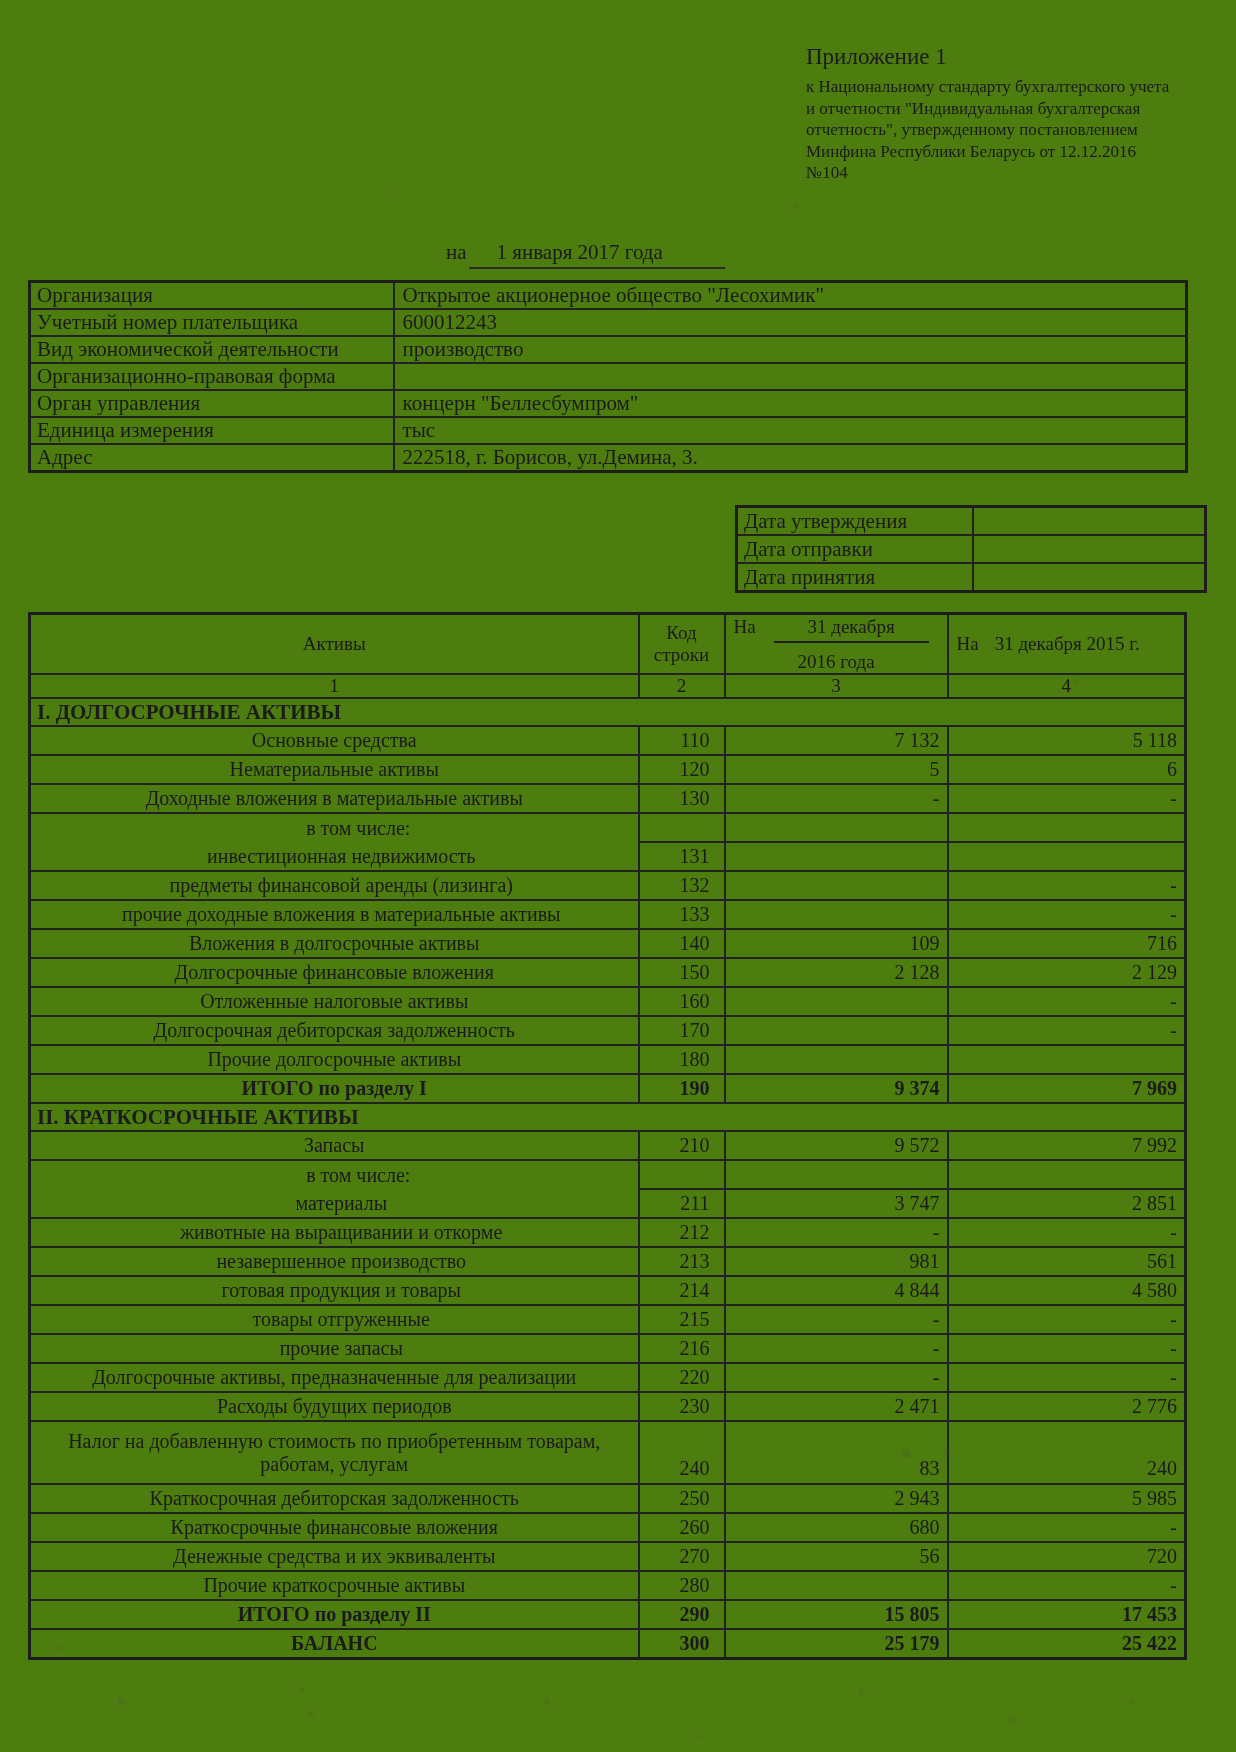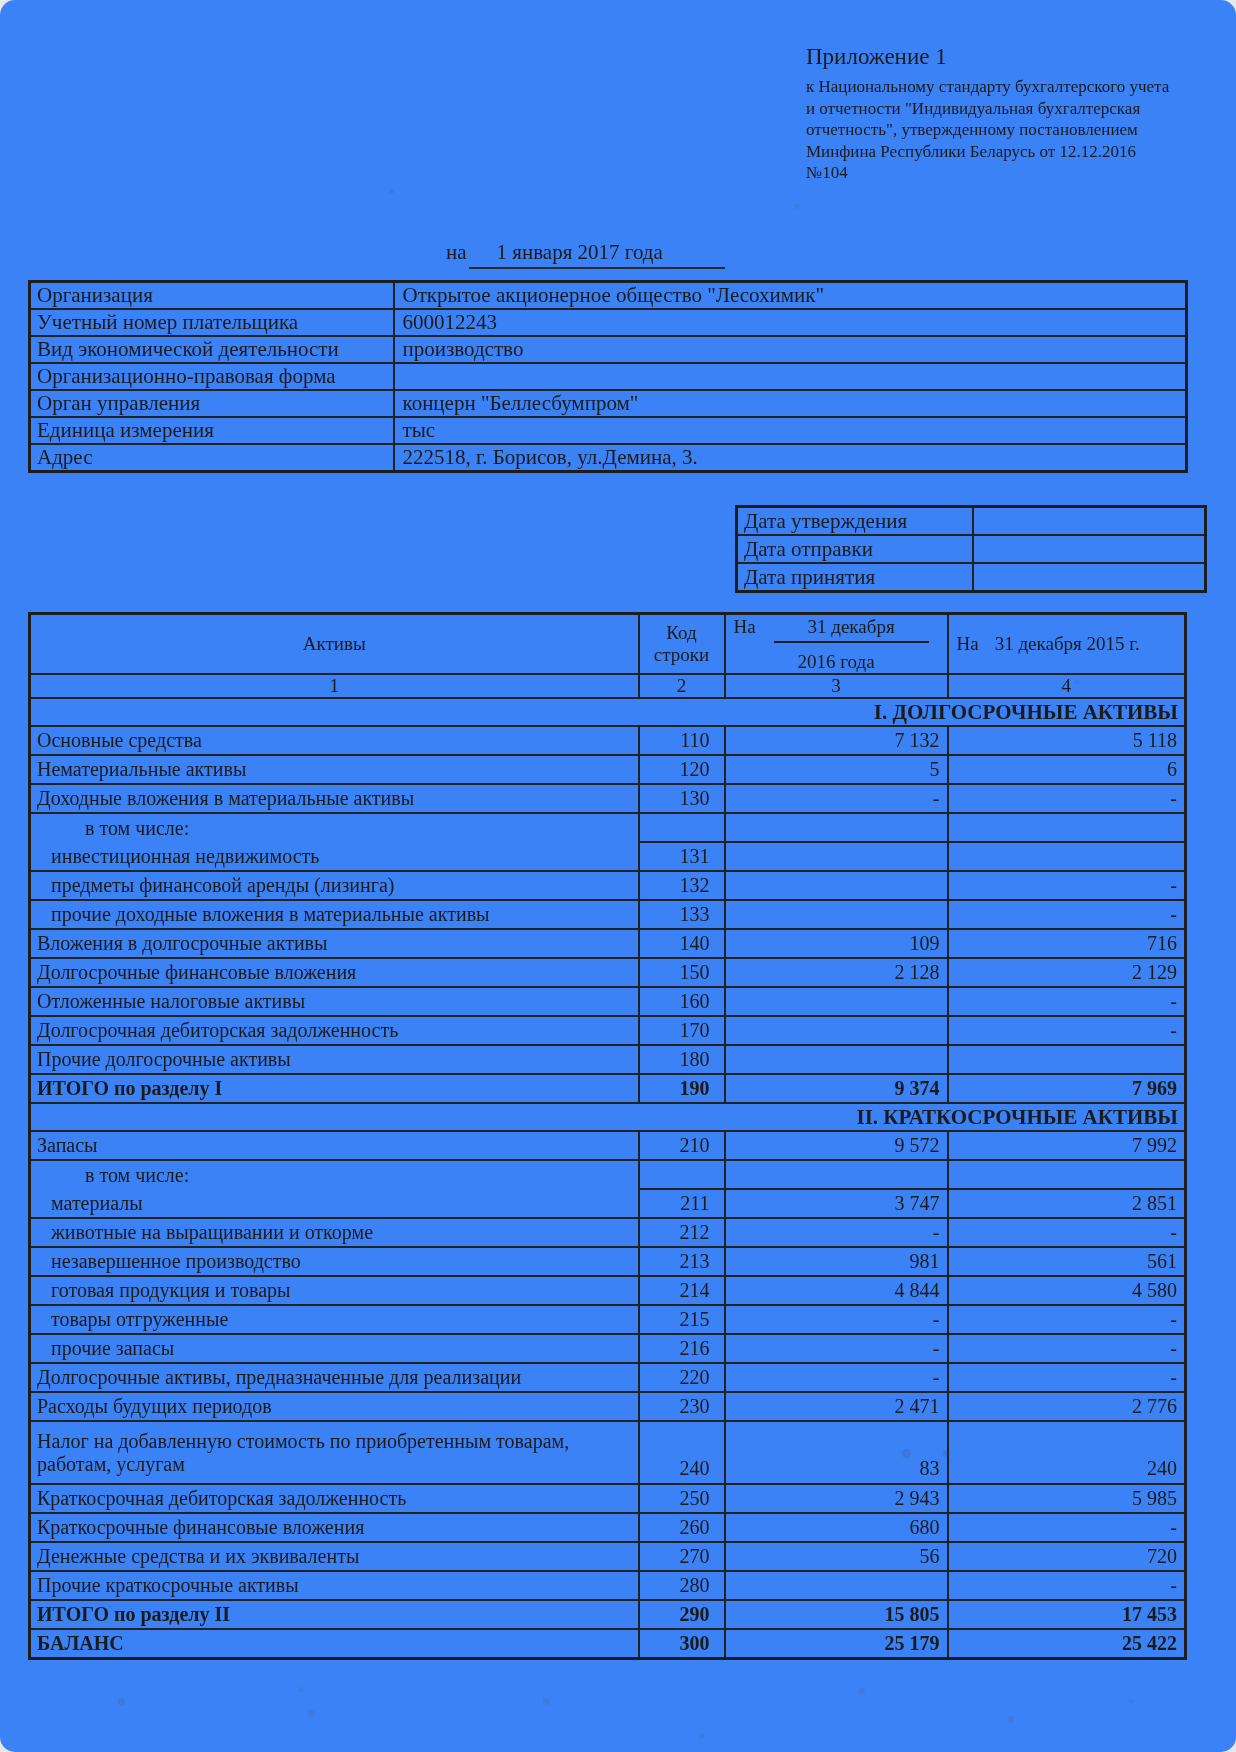--- a/index.html
+++ b/index.html
@@ -6,23 +6,22 @@
   body{
     background:#e8e8e6;
     font-family:"Liberation Serif","DejaVu Serif",serif;
     color:#1b1b1b;
   }
   .sheet{
     position:relative;
     width:1236px;
     height:1752px;
     margin:0 auto;
-    background:#3b82f6;
+    background:#4d7c0f;
     overflow:hidden;
-    border-radius:15px;
   }
   
   .appendix{
     position:absolute; left:806px; top:44px; width:420px;
   }
   .appendix-title{ font-size:23px; margin-bottom:6px; }
   .appendix-line{ font-size:17px; line-height:21.5px; }
   
   .doc-title{
     position:absolute; left:443px; top:203px;
@@ -72,25 +71,25 @@
   .h3-top{ display:flex; align-items:flex-start; }
   .h3-top .na{ padding-left:2px; }
   .h3-top .u{
     flex:1; text-align:center; margin:0 12px 0 18px;
     border-bottom:2px solid #1d1d1d; padding-bottom:3px;
   }
   .h3-bot{ text-align:center; margin-top:8px; }
   .h4-flex{ display:flex; }
   .h4-flex .na{ padding-left:2px; margin-right:16px; }
   .assets-table td{ height:27px; font-size:20px; }
-  .assets-table td.lbl{ text-align:left; }
+  .assets-table td.lbl{ text-align:center; }
   .assets-table td.code{ text-align:right; padding:0 14px; }
   .assets-table td.val{ text-align:right; padding-right:7px; }
   .assets-table tr.section td{
-    font-weight:bold; font-size:21px; height:26px; text-align:right;margin-left:7px;
+    font-weight:bold; font-size:21px; height:26px; text-align:left;margin-left:7px;
   }
   .assets-table tr.total td{ font-weight:bold; }
   .assets-table tr.tall td{ height:58px; }
   .assets-table tr.tall td.code,
   .assets-table tr.tall td.val{ vertical-align:bottom; padding-bottom:3px; }
   .assets-table td.ind1{ padding-left:20px; }
   .assets-table td.subh{ padding-left:54px; border-bottom-style:hidden; }
   
   .speckles{
     position:absolute; left:0; top:0; width:3px; height:3px;

